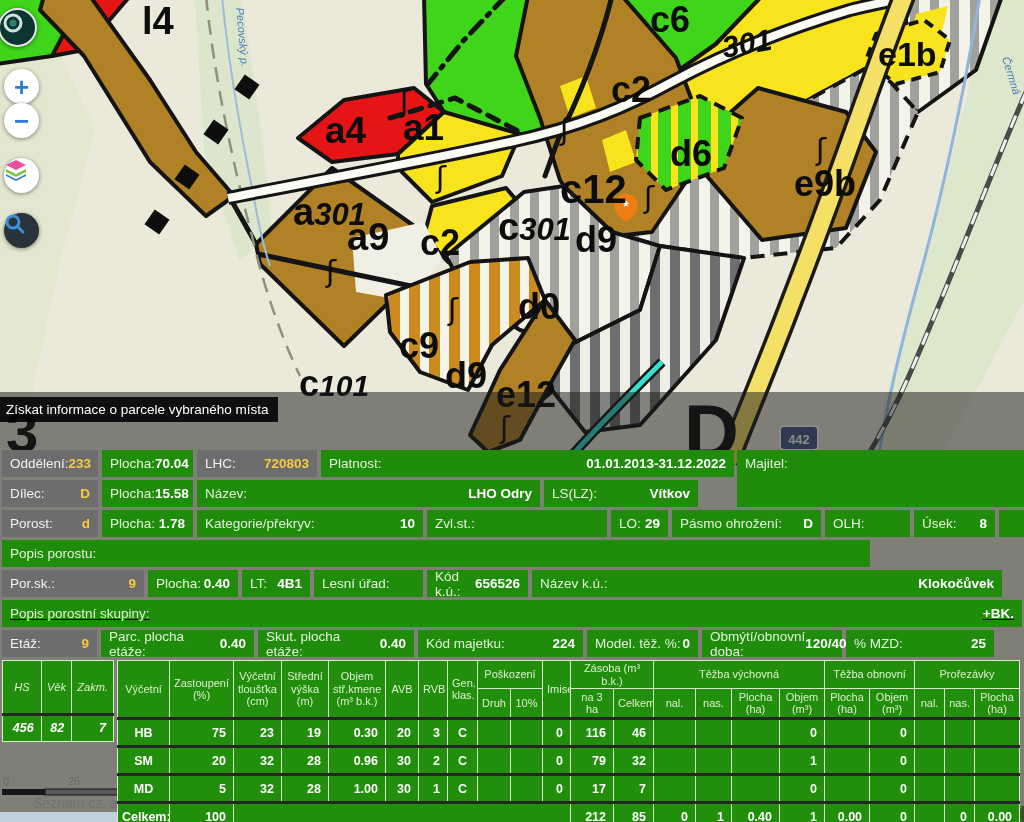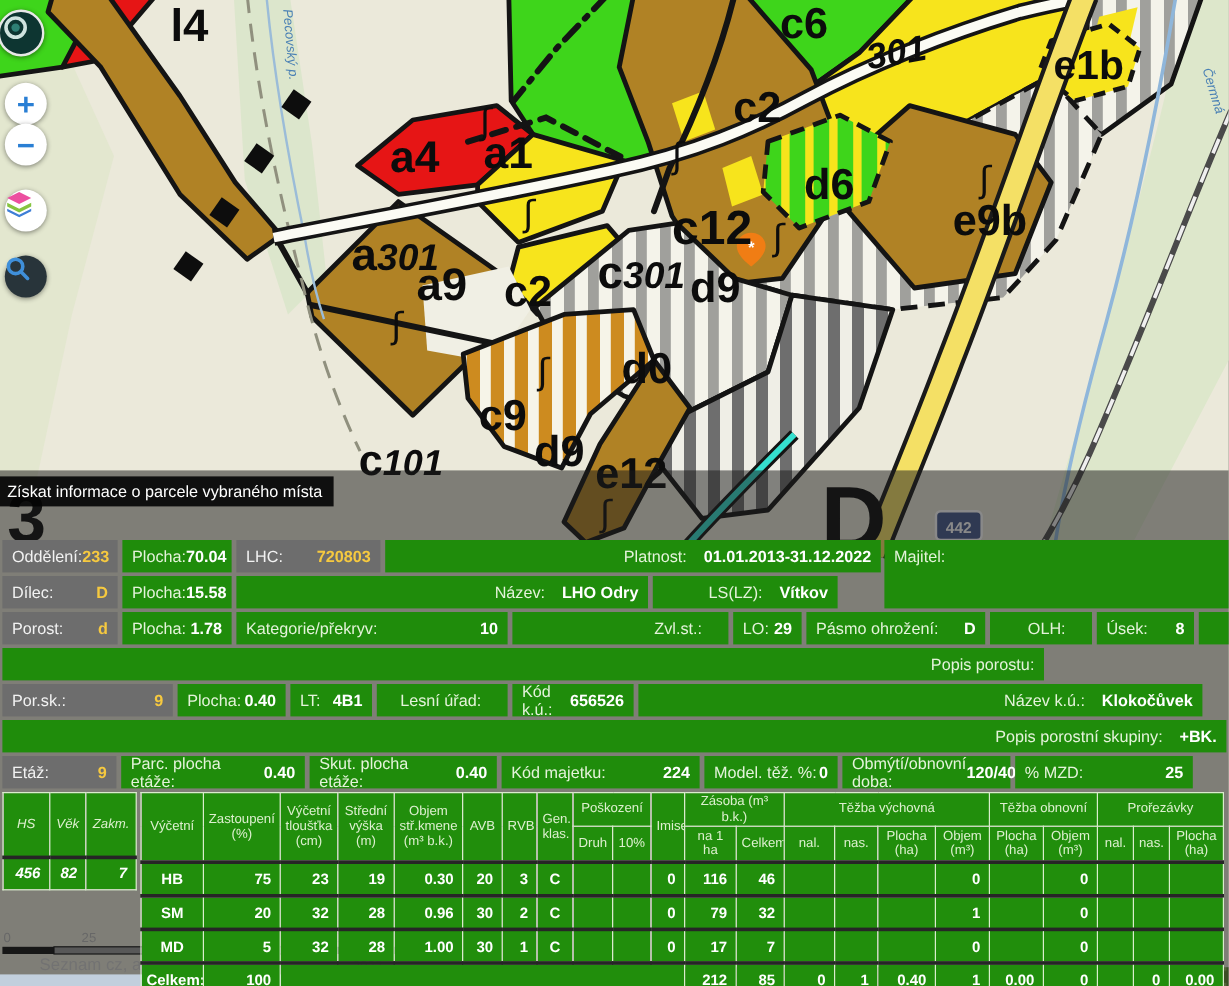--- a/index.html
+++ b/index.html
@@ -19,21 +19,21 @@
   
   .tooltip{position:absolute;left:0;top:397px;background:rgba(3,3,3,.9);color:#fff;
            font-size:13.5px;padding:5px 9px 5px 6px;white-space:nowrap;z-index:6;}
   
   .panel{position:absolute;left:0;top:450px;width:1024px;z-index:4;font-size:13.5px;}
   .prow{position:absolute;left:2px;display:flex;}
   .cell{display:flex;align-items:center;justify-content:space-between;height:27px;
         background:#1f8c0b;padding:0 8px;margin-right:4px;box-sizing:border-box;color:#e4f3da;}
   .cell:last-child{margin-right:0;}
   .cell.gray{background:#6d6d6d;color:#f2f2f2;}
-  .cell.left{justify-content:flex-end;}
+  .cell.left{justify-content:space-between;}
   .cell.left .val{margin-left:14px;}
   .val{font-weight:700;color:#fff;}
   .gray .val{color:#f6c93f;}
   .majitel{position:absolute;left:737px;top:0;width:287px;height:57px;background:#1f8c0b;
            color:#e4f3da;padding:6px 8px;box-sizing:border-box;}
   
   .ftable{position:absolute;border-collapse:collapse;table-layout:fixed;z-index:4;
           font-size:11px;color:#ddf0cf;}
   .ftable td,.ftable th{border:1px solid #d9edcc;background:#218e0c;font-weight:400;
           padding:1px 4px;text-align:center;line-height:1.15;overflow:hidden;}
@@ -331,21 +331,21 @@
     <div class="cell" style="width:101px">
       <span>Kód k.ú.:</span>
       <span class="val">656526</span>
         </div>
     <div class="cell left" style="width:470px">
       <span>Název k.ú.:</span>
       <span class="val">Klokočůvek</span>
         </div>
   </div>
 
-  <div class="prow" style="top:150px;">
+  <div class="prow" style="top:150px;text-decoration:underline;">
     <div class="cell left" style="width:1020px">
       <span>Popis porostní skupiny:</span>
       <span class="val">+BK.</span>
         </div>
   </div>
 
   <div class="prow" style="top:180px;">
     <div class="cell gray" style="width:95px">
       <span>Etáž:</span>
       <span class="val">9</span>
@@ -435,21 +435,21 @@
     <th colspan="2">Poškození</th>
     <th rowspan="2">Imise</th>
     <th colspan="2">Zásoba (m³ b.k.)</th>
     <th colspan="4">Těžba výchovná</th>
     <th colspan="2">Těžba obnovní</th>
     <th colspan="3">Prořezávky</th>
   </tr>
   <tr class="sub">
     <th>Druh</th>
     <th>10%</th>
-    <th>na 1 ha</th>
+    <th>na 3 ha</th>
     <th>Celkem</th>
     <th>nal.</th>
     <th>nas.</th>
     <th>Plocha (ha)</th>
     <th>Objem (m³)</th>
     <th>Plocha (ha)</th>
     <th>Objem (m³)</th>
     <th>nal.</th>
     <th>nas.</th>
     <th>Plocha (ha)</th>

